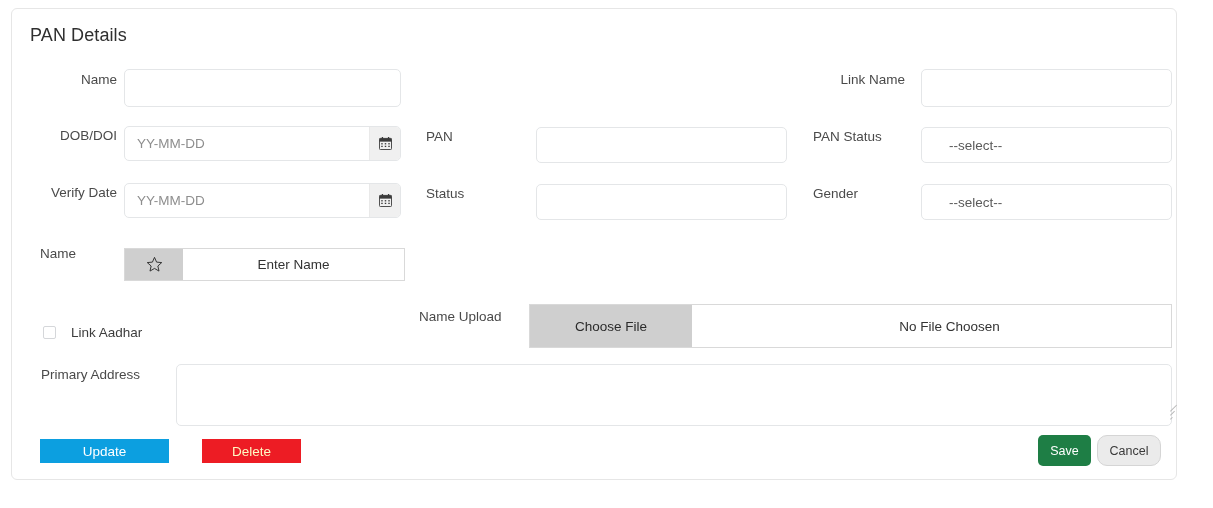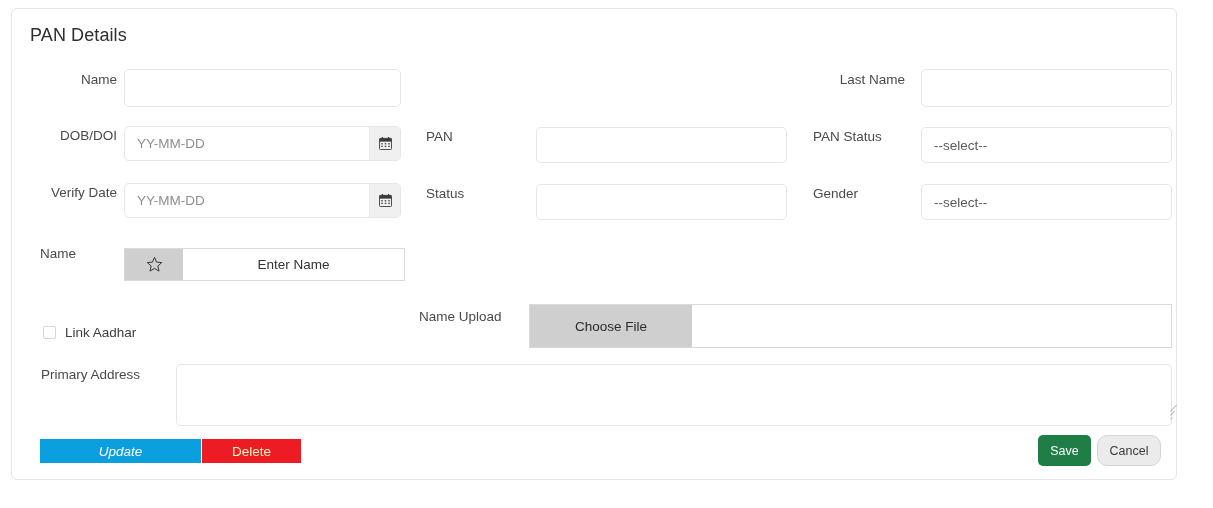--- a/index.html
+++ b/index.html
@@ -49,21 +49,21 @@
   .ctl {
     position: absolute;
     box-sizing: border-box;
     background: #ffffff;
     border: 1px solid #e4e6e8;
     border-radius: 5px;
     font-family: "Liberation Sans", sans-serif;
     font-size: 13.5px;
     color: #3d3d3d;
     outline: none;
-    padding: 0 12px;
+    padding: 0 27px;
   }
   .ctl::placeholder { color: #8e8e8e; }
 
   
   .igroup {
     position: absolute;
     box-sizing: border-box;
     display: flex;
     border: 1px solid #e4e6e8;
     border-radius: 5px;
@@ -152,21 +152,21 @@
     flex: 1 1 auto;
     display: flex;
     align-items: center;
     justify-content: center;
     font-size: 13.5px;
     color: #333;
     background: #fff;
   }
 
   
-  .cbwrap { position: absolute; display: flex; align-items: center; gap: 9px; }
+  .cbwrap { position: absolute; display: flex; align-items: center; gap: 15px; }
   .cbox {
     width: 13px; height: 13px;
     box-sizing: border-box;
     border: 1px solid #d5d7da;
     border-radius: 2px;
     background: #fff;
   }
   .cblabel { font-size: 13.5px; color: #3d3d3d; }
 
   
@@ -225,21 +225,21 @@
 </head>
 <body>
 
 <div class="card">
 
   <div class="card-title">PAN Details</div>
 
   <div class="lbl right" style="left:15px; top:63px; width:90px;">Name</div>
   <input class="ctl" style="left: 112px; top: 60px; width: 277px; height: 38px;" value="" placeholder="">
 
-  <div class="lbl right" style="left:740px; top:63px; width:153px;">Last Name</div>
+  <div class="lbl right" style="left:740px; top:63px; width:153px;">Link Name</div>
   <input class="ctl" style="left: 909px; top: 60px; width: 251px; height: 38px;" value="" placeholder="">
 
   <div class="lbl right" style="left:15px; top:119px; width:90px;">DOB/DOI</div>
   <div class="igroup" style="left:112px; top:117px; width:277px; height:35px;">
     <input value="" placeholder="YY-MM-DD" style="">
     <div class="addon-cal">
       <svg width="13" height="13" viewBox="0 0 14 14" aria-hidden="true">
         <rect x="0.5" y="1.5" width="13" height="12" rx="1" fill="none" stroke="#3b3b3b" stroke-width="1"></rect>
         <rect x="0.5" y="1.5" width="13" height="3.5" fill="#3b3b3b"></rect>
         <rect x="3" y="0" width="1.4" height="3" fill="#3b3b3b"></rect>
@@ -300,29 +300,30 @@
   </div>
 
   <div class="cbwrap" style="left:31px; top:316px;">
     <span class="cbox"></span>
     <span class="cblabel">Link Aadhar</span>
   </div>
 
   <div class="lbl" style="left:407px; top:300px;">Name Upload</div>
   <div class="fgroup" style="left:517px; top:295px; width:643px; height:44px;gap:36px;">
     <div class="fbtn">Choose File</div>
+    <div class="fname">No File Choosen</div>
   </div>
 
   <div class="lbl" style="left:29px; top:358px;">Primary Address</div>
   <textarea class="tarea" style="left: 164px; top: 355px; width: 996px; height: 62px;" placeholder=""></textarea>
   <div class="resize-grip" style="left:1147px; top:401px; width:13px; height:15px;">
     <i style="left:11px; top:1px; width:9px;"></i>
     <i style="left:11px; top:5px; width:6px;"></i>
     <i style="left:11px; top:9px; width:3px;"></i>
   </div>
 
-  <button class="btn btn-update" style="left:28px; top:430px; width:161px; height:24px;font-style:italic;">Update</button>
+  <button class="btn btn-update" style="left:28px; top:430px; width:129px; height:24px;">Update</button>
   <button class="btn btn-delete" style="left:190px; top:430px; width:99px; height:24px;">Delete</button>
 
   <button class="btn btn-save" style="left:1026px; top:426px; width:53px; height:31px;">Save</button>
   <button class="btn btn-cancel" style="left:1085px; top:426px; width:64px; height:31px;">Cancel</button>
 
 </div>
 
 </body></html>

